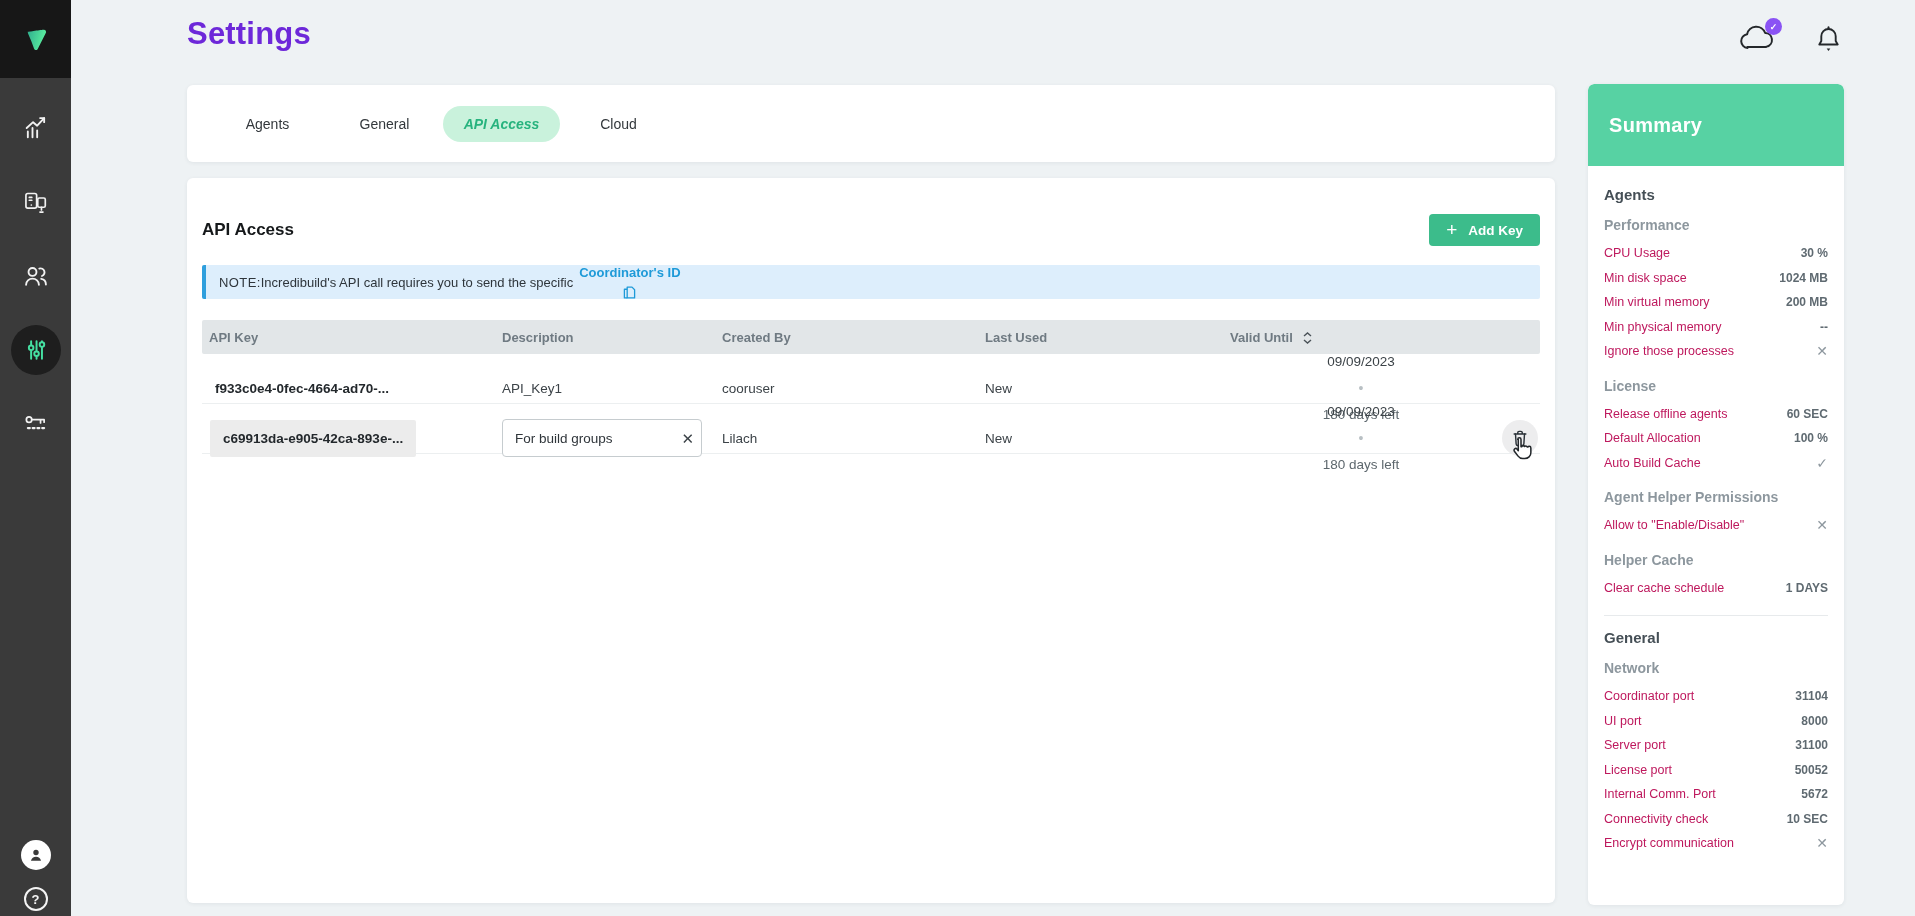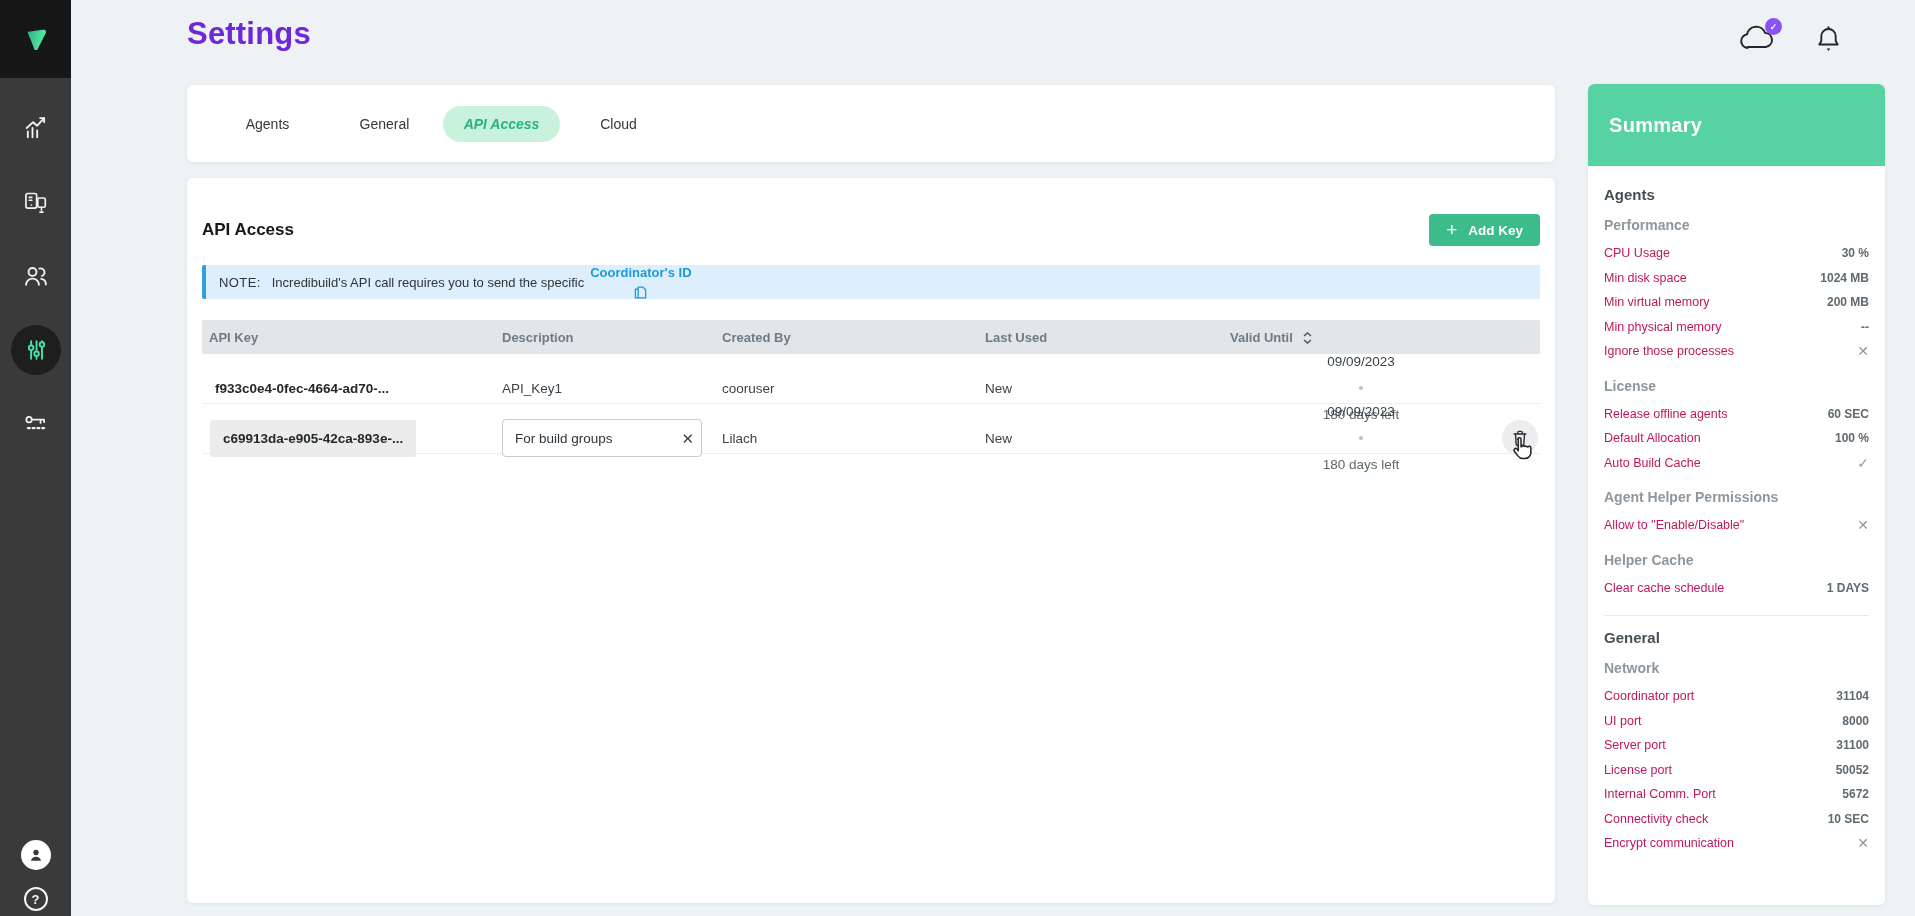--- a/index.html
+++ b/index.html
@@ -31,21 +31,21 @@
   .tab { width:117px; height:36px; line-height:36px; text-align:center; font-size:14px; color:#33383c; cursor:pointer; border-radius:18px; }
   .tab.active { background:#c9f2dc; color:#27b37e; font-weight:700; font-style:italic; }
 
   .panel { left:187px; top:178px; width:1368px; height:725px; padding:0 15px; }
   .panel-head { display:flex; justify-content:space-between; align-items:center; padding-top:36px; }
   .panel-title { font-size:17px; font-weight:800; color:#15181a; }
   .btn-add { height:32px; background:#3cbc8b; color:#fff; border:none; border-radius:4px; font-family:inherit; font-weight:700; font-size:13.5px; padding:0 17px; display:flex; align-items:center; gap:11px; cursor:pointer; }
   .btn-add .plus { font-size:19px; font-weight:400; line-height:1; margin-top:-2px; }
 
   .note { margin-top:19px; height:34px; background:#ddeefc; border-left:4px solid #2f9fdd; border-radius:2px; display:flex; align-items:center; padding:0 13px; font-size:13px; color:#2e353b; }
-  .note-tag { letter-spacing:.4px; margin-right:11px; }
+  .note-tag { letter-spacing:.4px; }
   .note-link { color:#1e9ad8; font-weight:700; margin-left:6px; text-decoration:none; cursor:pointer; display:flex; align-items:center; gap:5px;flex-direction:column; }
 
   .grid-cols { display:grid; grid-template-columns:290px 220px 263px 245px 272px 1fr; align-items:center; }
   .t-head { margin-top:21px; background:#e2e6e8; height:34px; border-radius:2px; color:#6f7a82; font-weight:700; font-size:13px; }
   .t-head > div { padding-left:10px; }
   .t-head > div:first-child { padding-left:7px; }
   .th-sort { display:inline-flex; flex-direction:column; gap:2px; margin-left:7px; vertical-align:middle; cursor:pointer; }
   .t-row { height:50px; border-bottom:1px solid #eceff0; font-size:13.5px; color:#3c4348; }
   .t-row > div { padding-left:10px; }
   .cell-key { padding-left:13px !important; font-weight:700; color:#23282c; }
@@ -55,21 +55,21 @@
   .desc-input { width:200px; height:38px; border:1px solid #c6cccf; border-radius:4px; padding:0 32px 0 12px; font-family:inherit; font-size:13.5px; color:#2f353a; outline:none; }
   .clear-x { position:absolute; right:8px; top:50%; transform:translateY(-50%); border:none; background:none; font-size:15px; color:#3c4348; cursor:pointer; line-height:1; }
   .valid-cell { display:flex; align-items:center; gap:11px;flex-direction:column; }
   .vdot { color:#b9c0c4; font-size:14px; }
   .vnote { color:#5d676d; }
   .actions-cell { position:relative; height:50px; display:flex; align-items:center; }
   .trash-btn { width:36px; height:36px; border-radius:50%; background:#ededee; border:none; display:flex; align-items:center; justify-content:center; cursor:pointer; }
   .cursor-overlay { position:absolute; left:16px; top:22px; pointer-events:none; }
 
   
-  .summary { left:1588px; top:84px; width:297px; height:821px; overflow:hidden; }
+  .summary { left:1588px; top:84px; width:256px; height:821px; overflow:hidden; }
   .sum-head { height:82px; background:#57d2a3; color:#fff; font-size:20px; font-weight:700; letter-spacing:.3px; display:flex; align-items:center; padding-left:21px; border-radius:6px 6px 0 0; }
   .sum-body { padding:20px 16px 8px 16px; }
   .sum-h1 { font-size:15px; font-weight:800; color:#454f56; margin-bottom:12px; }
   .sum-h2 { font-size:14px; font-weight:700; color:#8d979e; margin:14px 0 8px; }
   .sum-row { display:flex; justify-content:space-between; align-items:center; height:24.5px; }
   .sum-label { font-size:12.5px; color:#be185d; }
   .sum-val { font-size:12px; font-weight:700; color:#5f6a71; white-space:nowrap; }
   .sum-val.mark { font-weight:400; font-size:14px; color:#8d979e; }
   .sum-divider { border-top:1px solid #e7eaec; margin:15px 0 13px; }
 </style>

